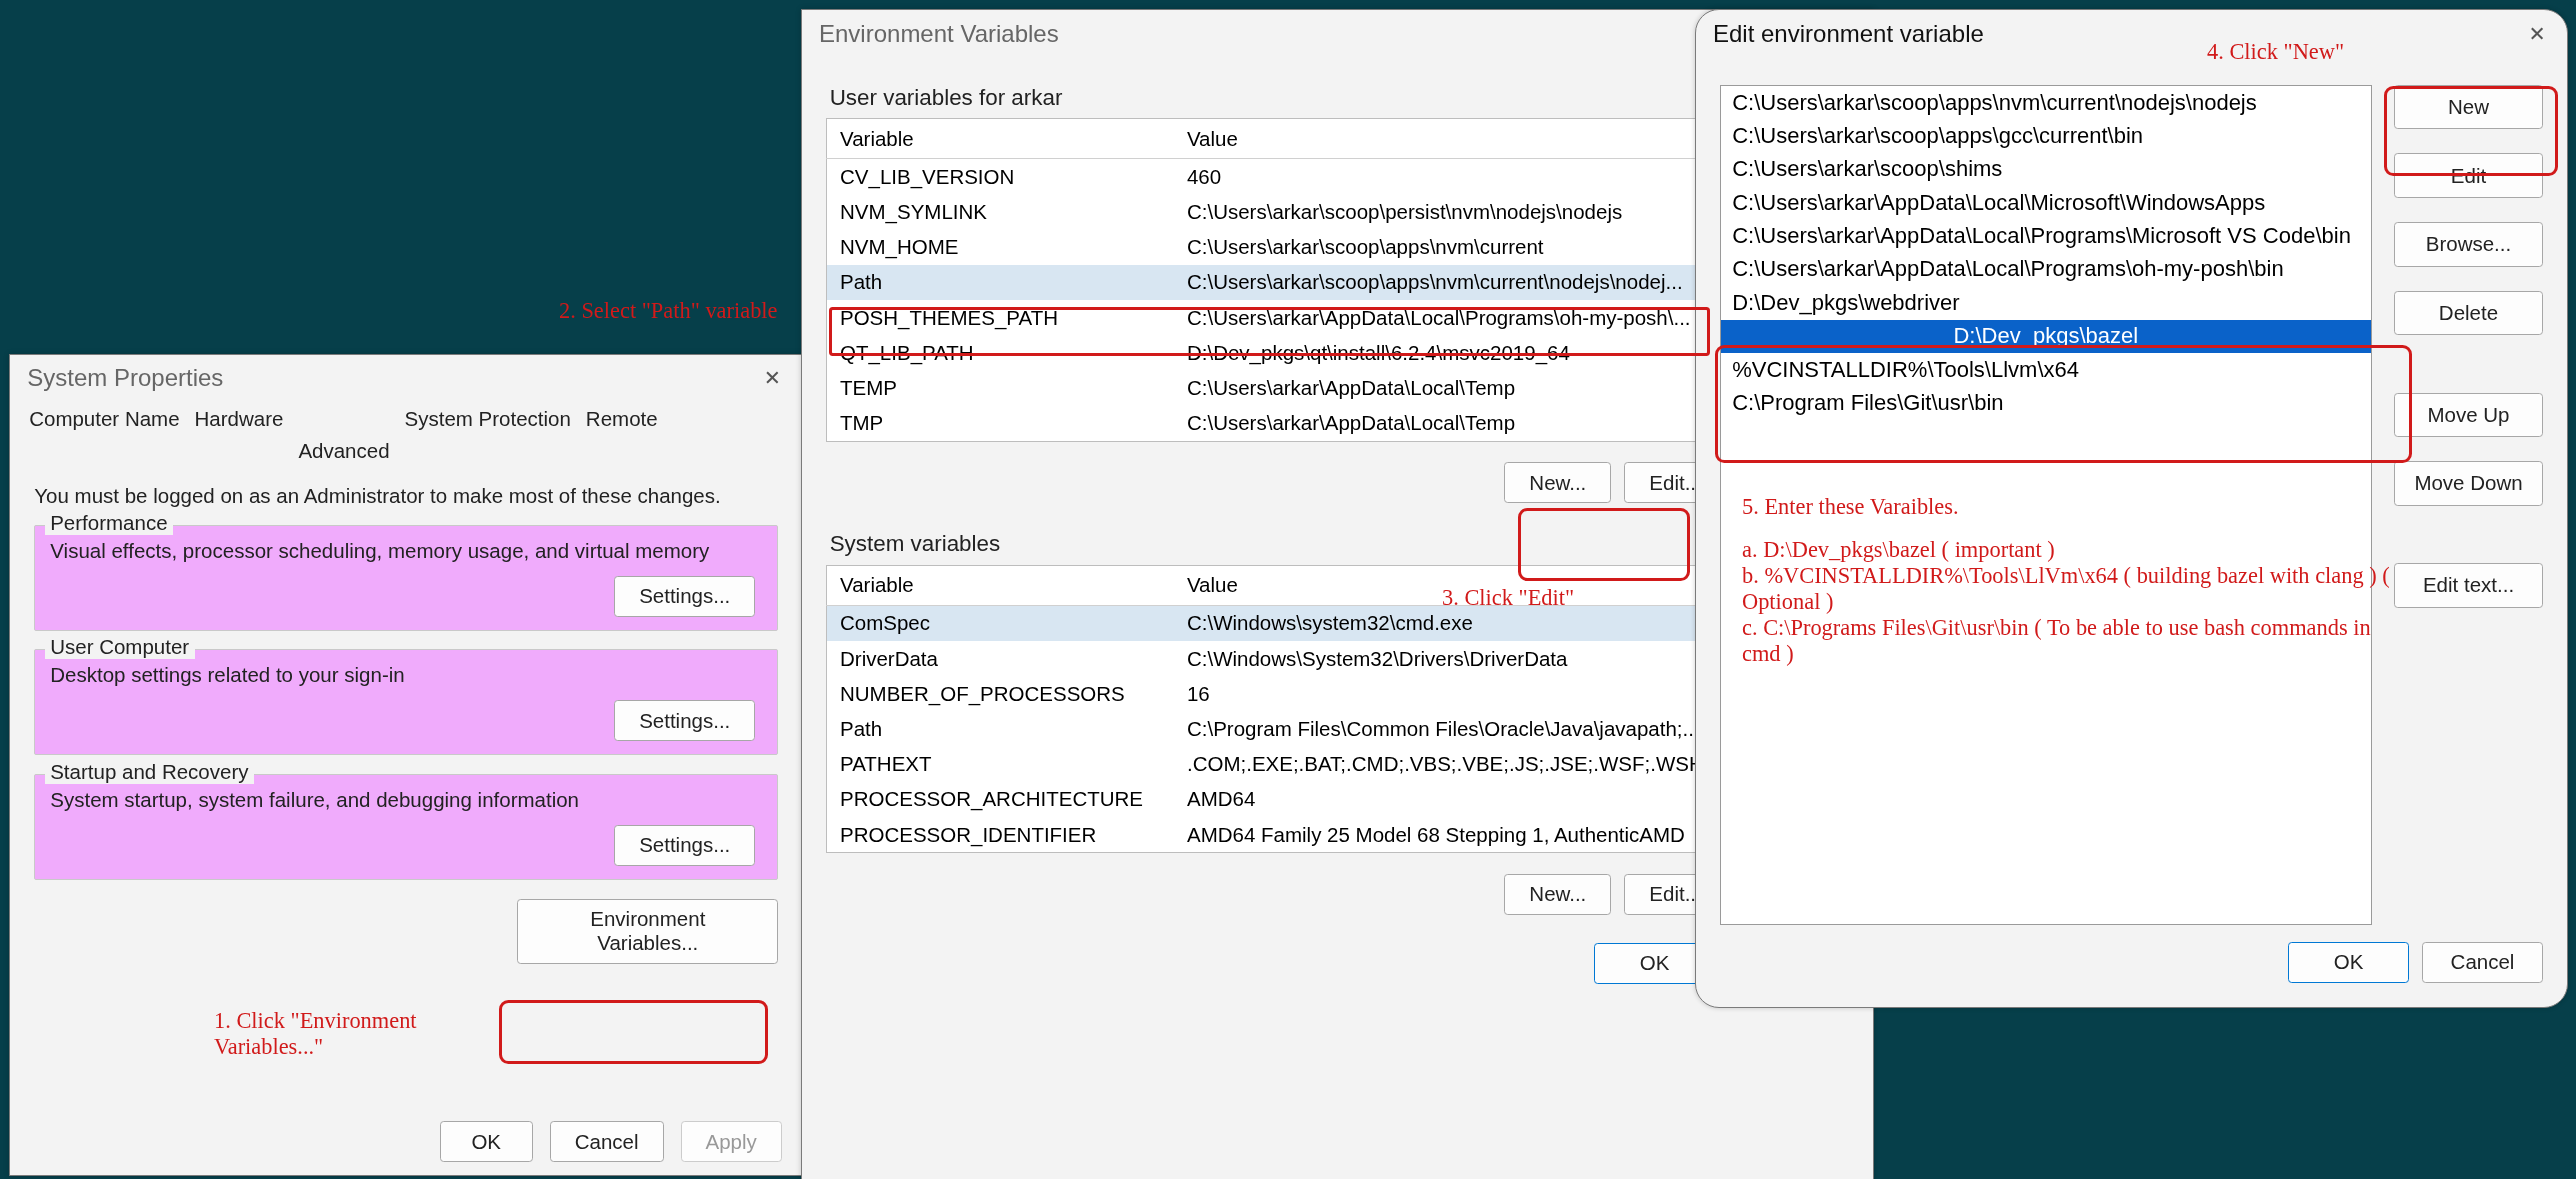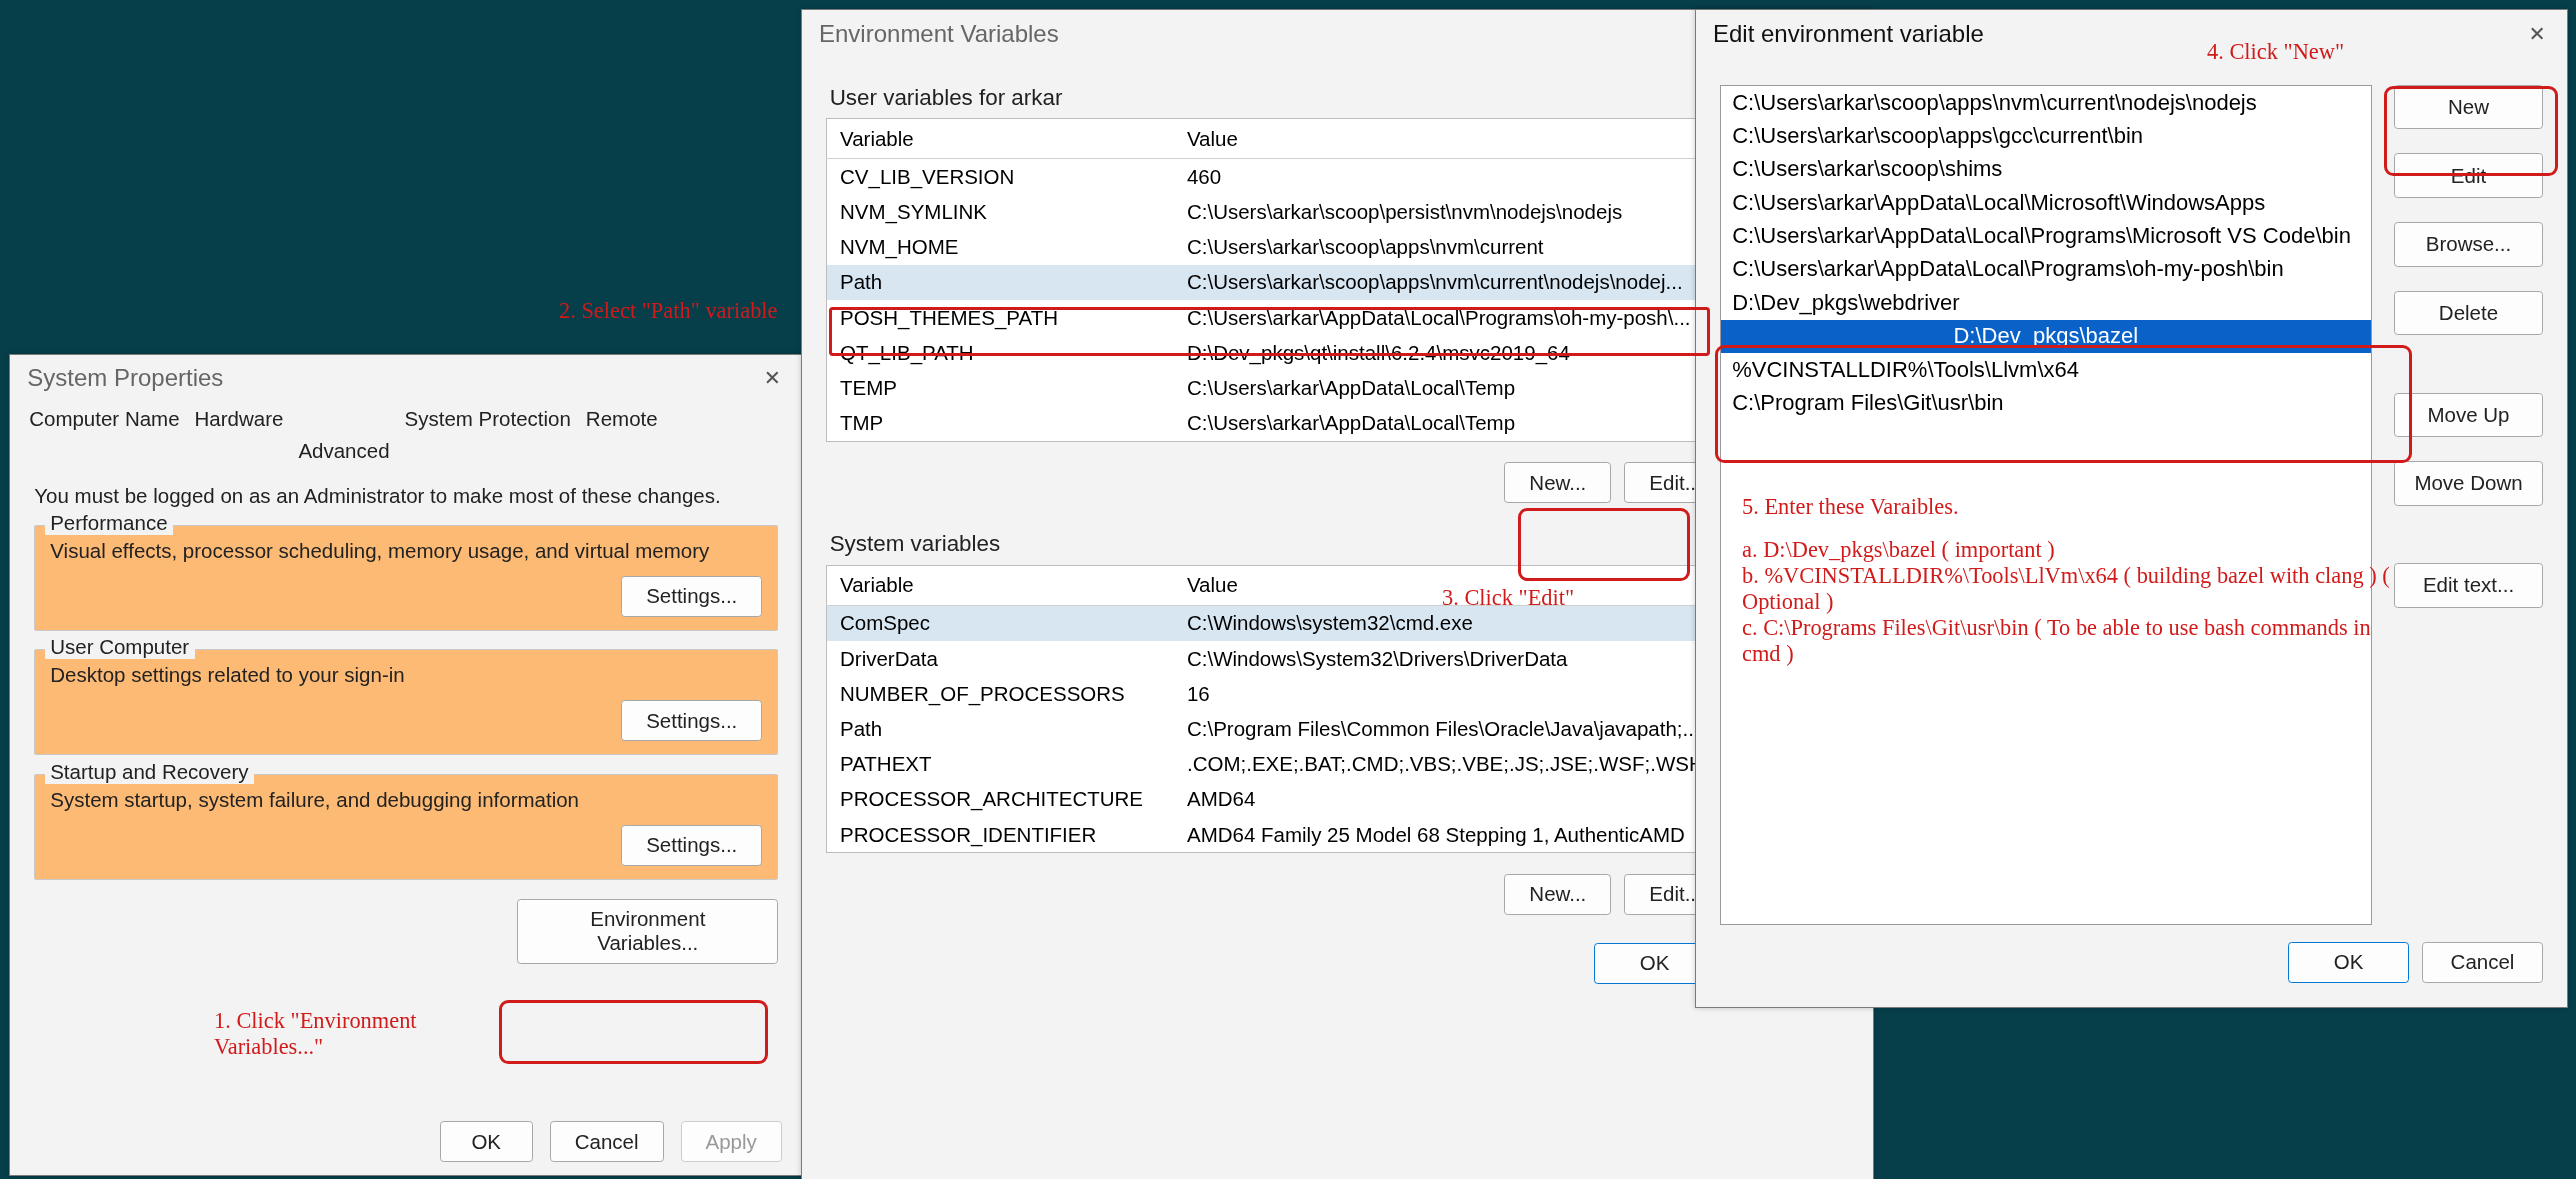--- a/index.html
+++ b/index.html
@@ -35,23 +35,23 @@
   }
   .tabs { display:flex; gap: 11.2px; padding: 0 17px; font-size: 20.5px; color:#222; }
   .tabs span { padding: 5.6px 1.9px; }
   .tabs .active { font-weight: 400; margin-top: 32px; }
   .panel { padding: 7.5px 24px; }
   .info { font-size: 20.5px; color:#222; margin: 7.5px 0 17px 0; }
   .group {
     border: 0.9px solid #c9c9c9;
     border-radius: 1.9px;
     margin: 9.3px 0 18.6px 0;
-    padding: 13px 15px 13px 15px;
+    padding: 13px 22px 13px 15px;
     position: relative;
-    background: #fdba74;
+    background: #f0abfc;
   }
   .group-title { position:absolute; top:-15px; left:9.3px; background:#fff; padding:0 5.6px; font-size:20.5px; color:#222; background:#f3f3f3; }
   .group-inner { font-size:20.5px; color:#222; margin-bottom: 13px; }
   .btnrow { display:flex; justify-content:flex-end; gap: 13px; }
   button.win {
     font: inherit;
     font-size: 20.5px;
     background: #fdfdfd;
     border: 0.9px solid #a7a7a7;
     border-radius: 3.7px;
@@ -262,21 +262,21 @@
       <button class="win">Delete</button>
     </div>
 
     <div class="btnrow" style="margin-top:18.6px;">
       <button class="win primary" style="width:121px;">OK</button>
       <button class="win" style="width:121px;">Cancel</button>
     </div>
   </div>
 </div>
 
-<div class="window" style="left:1695px; top:9.3px; width:871px; height:997px; background:#f3f3f3;">
+<div class="window" style="left:1695px; top:9.3px; width:871px; height:997px; background:#f3f3f3;border-radius:24px;">
   <div class="titlebar dark">
     <span>Edit environment variable</span>
     <span class="close-x">✕</span>
   </div>
   <div style="display:flex; gap:22.4px; padding: 28px 24px 17px 24px;">
     <div class="listbox" id="path-listbox" style="flex:1;">
         <div class="item">C:\Users\arkar\scoop\apps\nvm\current\nodejs\nodejs</div>
         <div class="item">C:\Users\arkar\scoop\apps\gcc\current\bin</div>
         <div class="item">C:\Users\arkar\scoop\shims</div>
         <div class="item">C:\Users\arkar\AppData\Local\Microsoft\WindowsApps</div>

